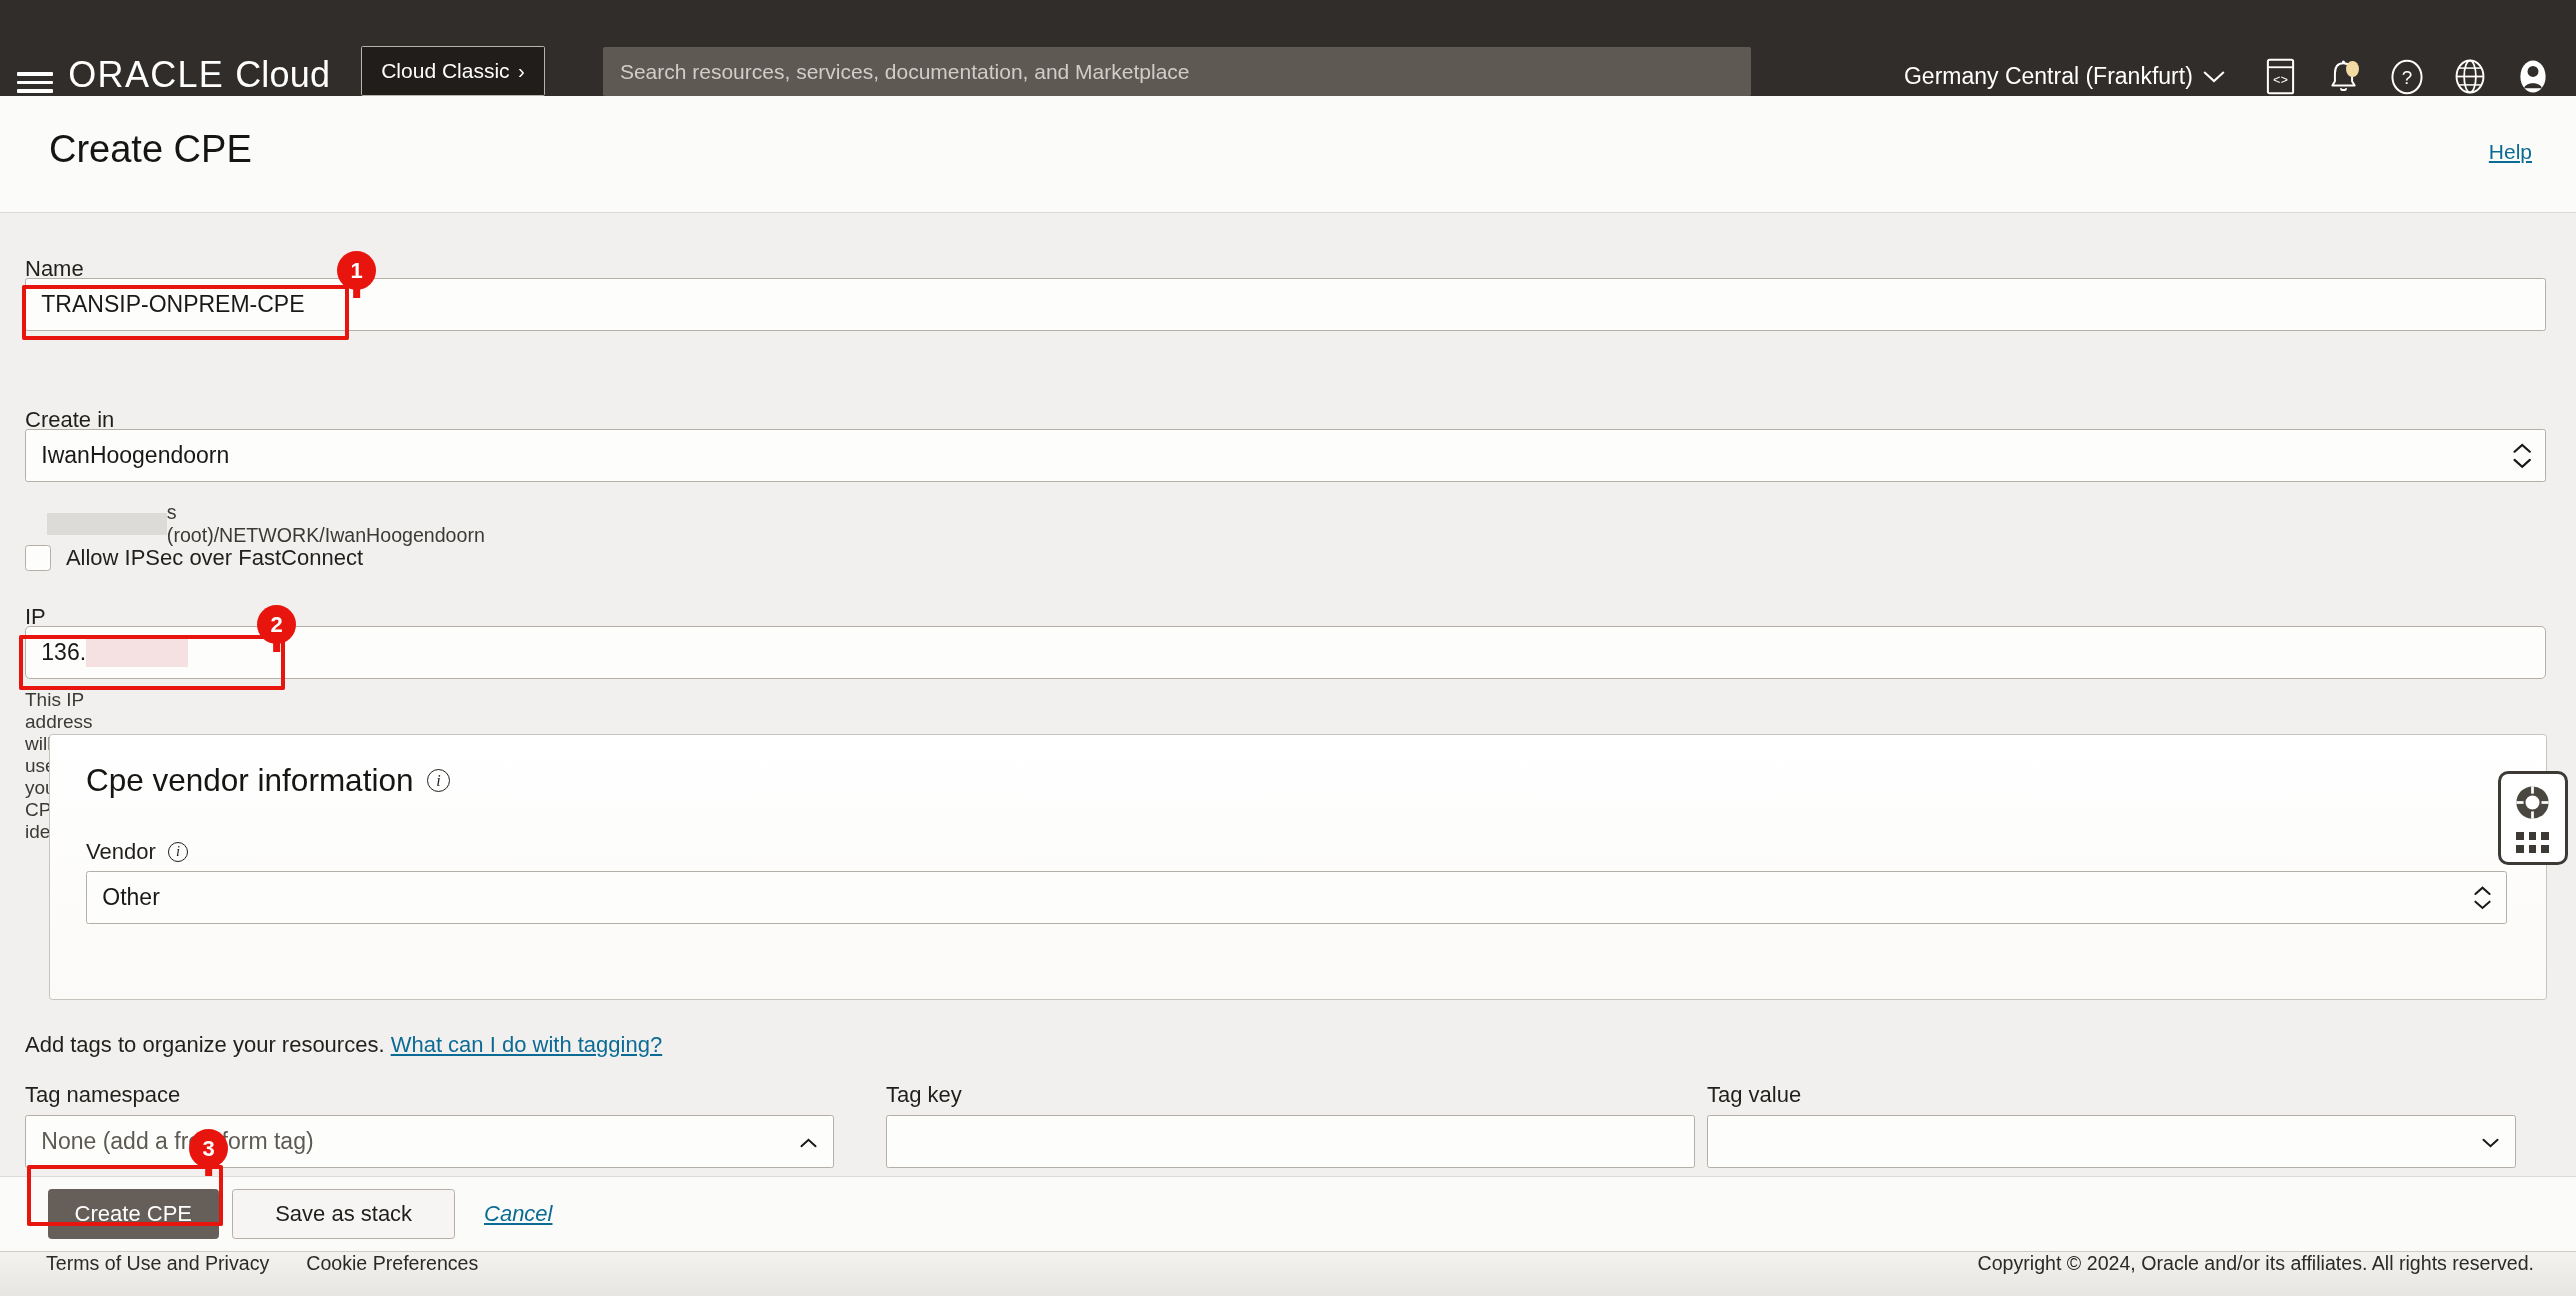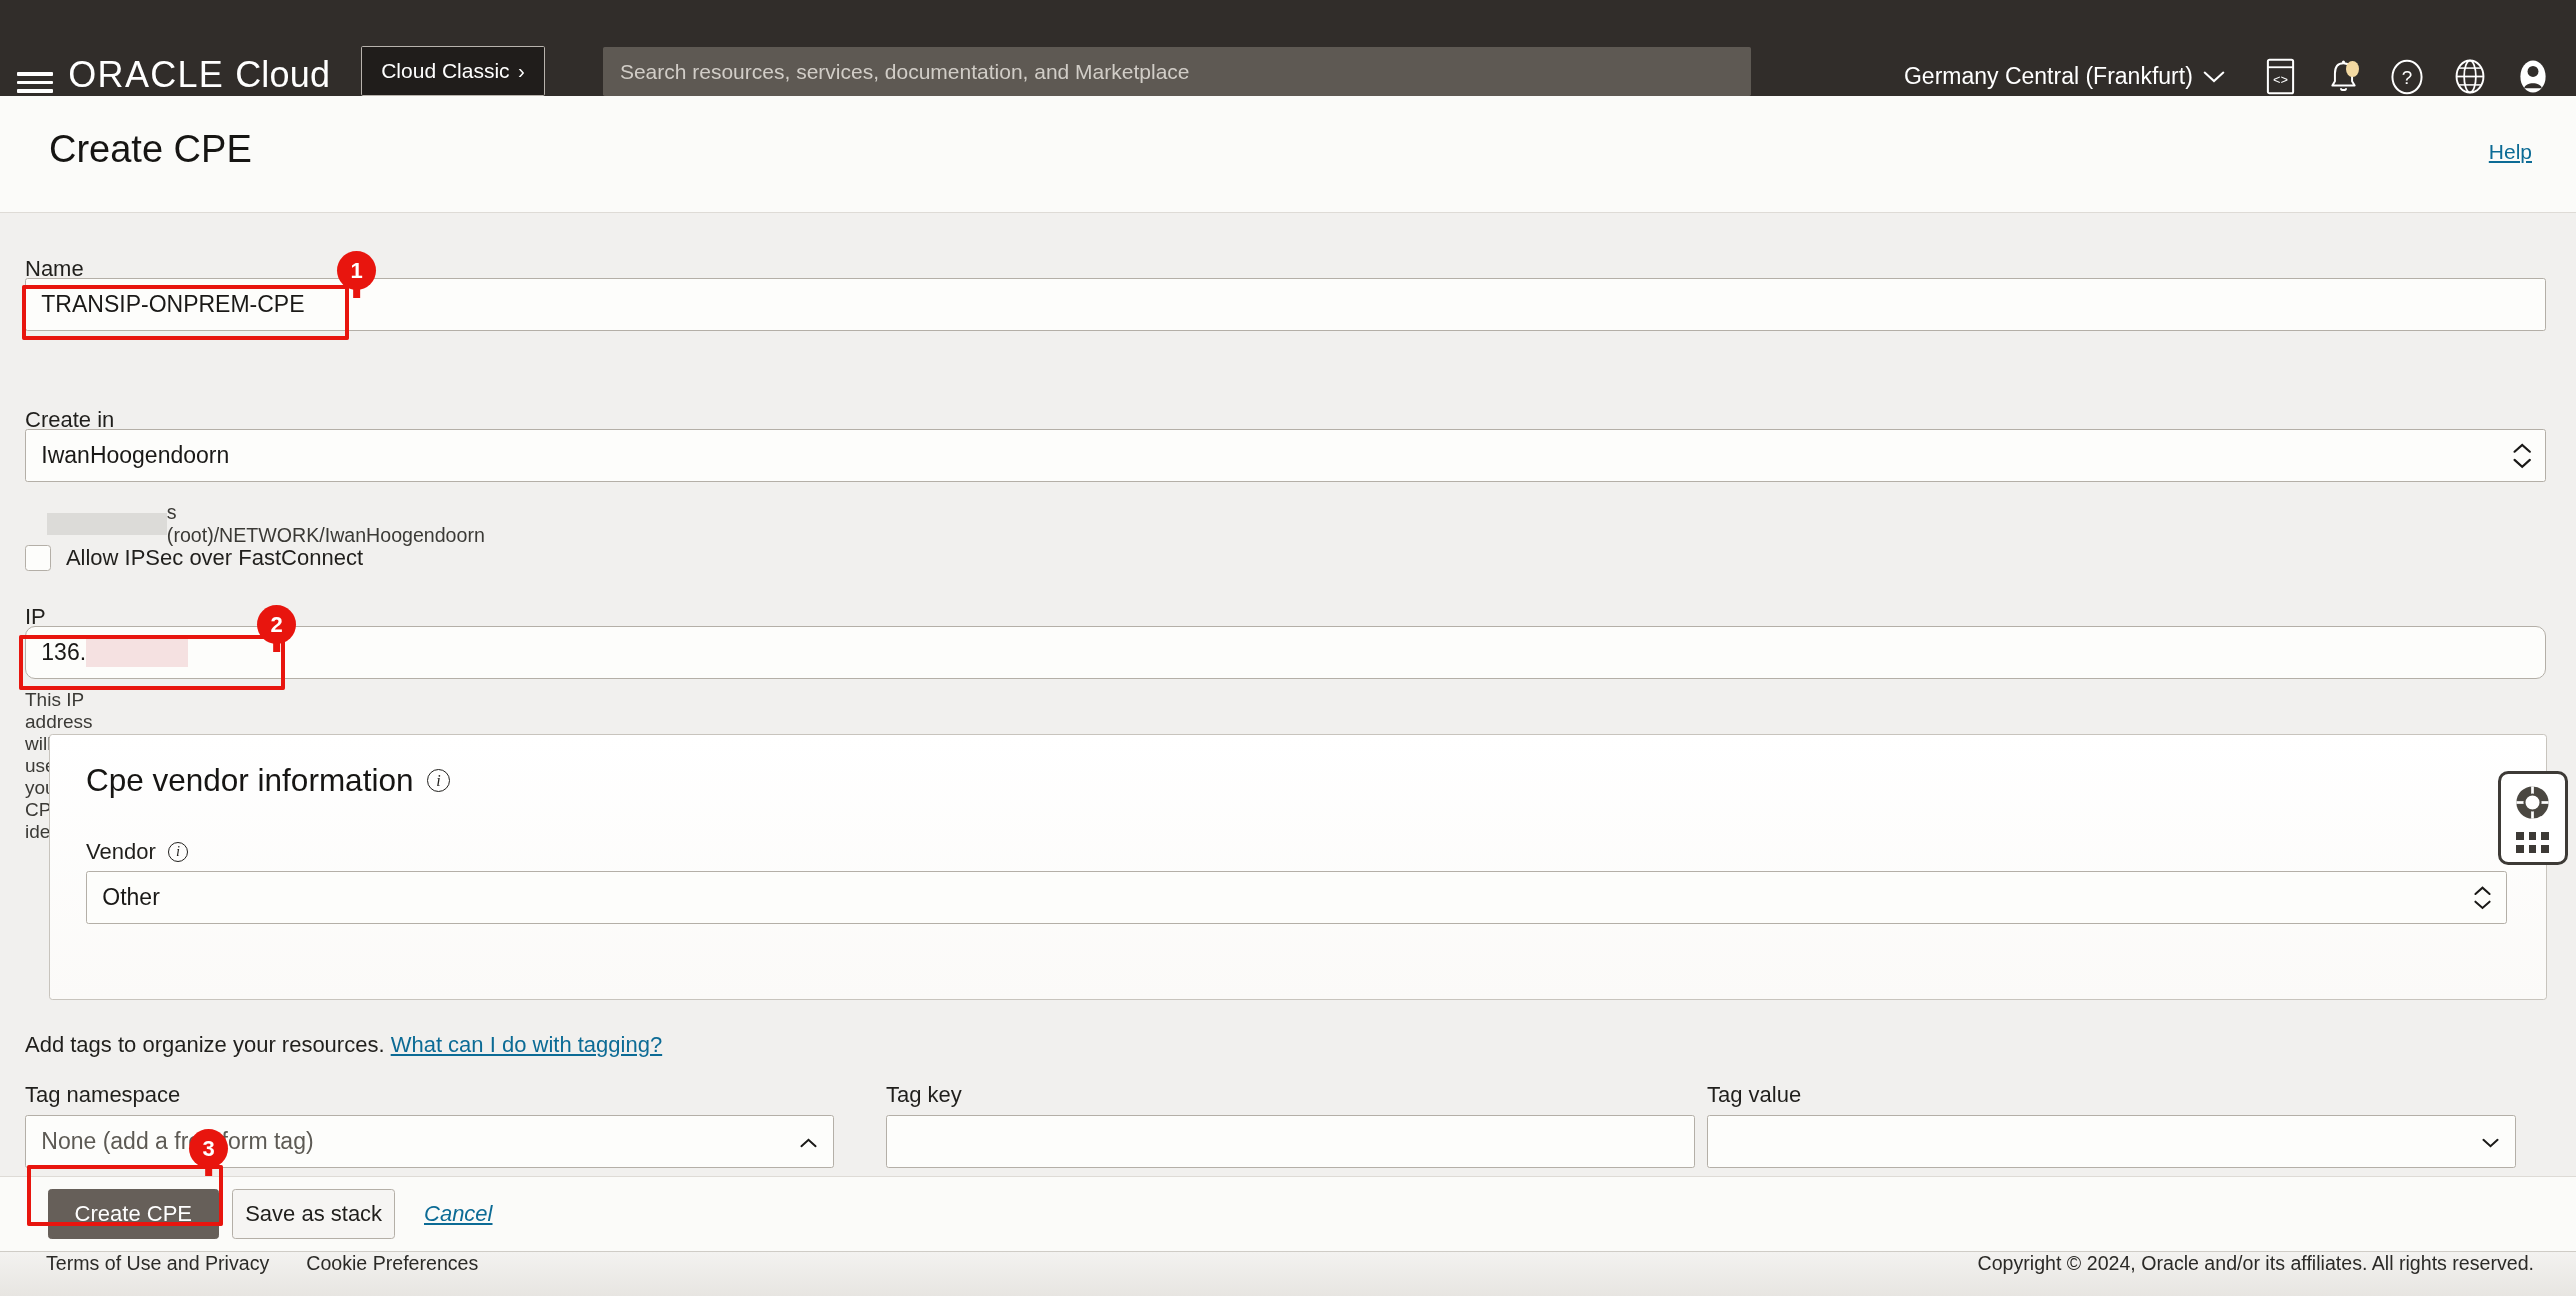--- a/index.html
+++ b/index.html
@@ -134,21 +134,21 @@
     cursor: pointer;
   }
   .cbox-label { font-size: 22px; color:#201f1c; }
 
   
   .row-ip { position:absolute; left: 25px; top: 391px; }
   .row-ip .label { position:absolute; left: 0; top: 0; }
   .ipfield {
     position:absolute; left:0; top:22px;
     width: 2521px; height: 53px;
-    background:#fdfdfb; border:0.9px solid #b4afa7; border-radius:10px;
+    background:#fdfdfb; border:0.9px solid #b4afa7; border-radius:5px;
     display:flex; align-items:center; padding: 0 15.3px; gap: 0px;
   }
   .ipval { font-size: 23px; color:#1a1917; }
   .redact-pink { display:inline-block; width: 102px; height: 29px; background: #f5e1e1; }
   .ip-help { position:absolute; left: 0; top: 85px; font-size: 19px; color:#3b3a36; }
 
   
   .vendor-panel {
     position:absolute; left: 49px; top: 521px;
     width: 2498px; height: 266px;
@@ -214,21 +214,21 @@
   }
   .btn-primary {
     background: #665f59; color: #ffffff;
     border: 0.9px solid #665f59; border-radius: 3.4px;
     font-size: 22px; padding: 11px 25.6px;
     cursor:pointer; font-family:"Liberation Sans", sans-serif;
   }
   .btn-secondary {
     background: #f6f5f3; color: #201f1c;
     border: 0.9px solid #b4afa7; border-radius: 3.4px;
-    font-size: 22px; padding: 11px 12px;
+    font-size: 22px; padding: 11px 42px;
     cursor:pointer; font-family:"Liberation Sans", sans-serif;
   }
   .btn-link {
     color: #0c6b95; font-size: 22px; text-decoration: underline;
     cursor: pointer; margin-left: 15.3px; font-style: italic;
   }
 
   
   .footer {
     position:absolute; left: 0; top: 1251px;

